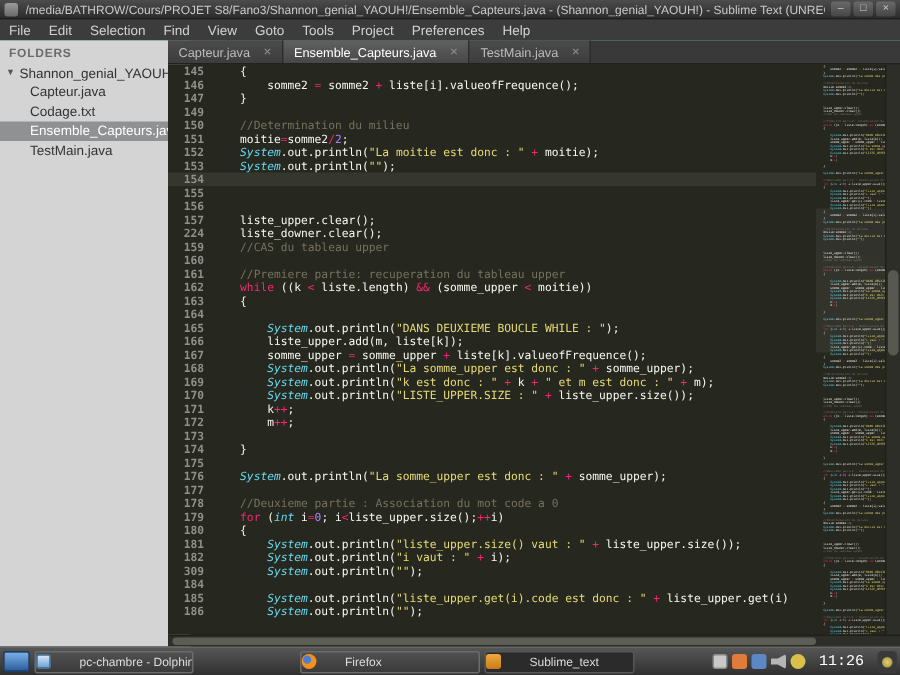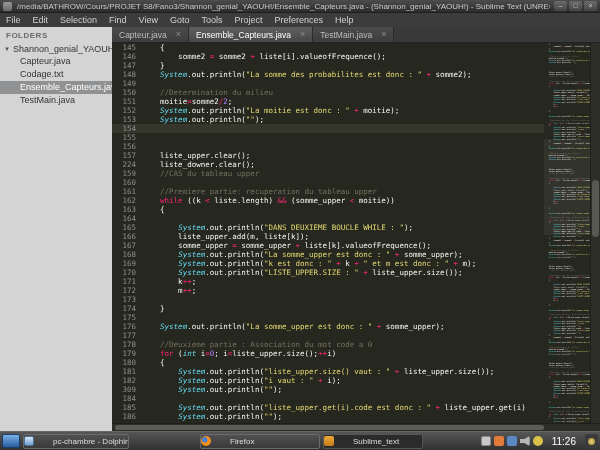--- a/index.html
+++ b/index.html
@@ -38,21 +38,21 @@
        font-size:8.5px;color:#bdbdbd;white-space:nowrap;}
   .tab.active{background:linear-gradient(#606060,#474747);color:#fff;}
   .tab .close{margin-left:9px;font-size:9px;color:#8f8f8f;line-height:9px;}
 
   
   .editor{position:absolute;top:43px;left:112px;right:0;bottom:27px;background:var(--editor-bg,#26271f);overflow:hidden;}
   .code{position:absolute;left:0;top:0;right:56px;bottom:0;overflow:hidden;
         font-family:"DejaVu Sans Mono",monospace;font-size:7.5px;line-height:9px;}
   .cl{display:flex;height:9px;}
   .cl.cur{background:var(--current-line,#35362c);}
-  .ln{width:24px;text-align:right;padding-right:6px;color:var(--gutter,#8f908a);flex:none;}
+  .ln{width:24px;text-align:right;padding-right:6px;color:var(--gutter,#8f908a);flex:none;font-weight:bold;}
   .ct{white-space:pre;}
   .tok-w{color:var(--text,#f8f8f2);}
   .tok-k{color:var(--keyword,#f92672);}
   .tok-s{color:var(--string,#e6db74);}
   .tok-c{color:var(--comment,#75715e);}
   .tok-n{color:var(--number,#ae81ff);}
   .tok-t{color:var(--type,#66d9ef);font-style:italic;}
 
   
   .minimap{position:absolute;top:0;right:10px;width:46px;bottom:0;overflow:hidden;opacity:.95;}
@@ -85,21 +85,21 @@
   .dolphin-icon{background:linear-gradient(#d9e9f8,#6fa0d0);border:1px solid #4a7296;box-sizing:border-box;}
   .firefox-icon{border-radius:50%;background:radial-gradient(circle at 38% 38%,#4a7fd4 0 28%,#f4901e 34% 72%,#b65e14 100%);}
   .sublime-icon{background:linear-gradient(#f0a93c,#c87c18);}
   .tray{margin-left:auto;display:flex;align-items:center;gap:3px;}
   .tray-ic{width:10px;height:10px;border-radius:2px;}
   .klipper-icon{background:#c9c9c9;border:1px solid #8a8a8a;box-sizing:border-box;}
   .device-notifier-icon{background:#e07b39;}
   .network-icon{background:#5b87c5;}
   .volume-icon{background:#b5b5b5;clip-path:polygon(0 30%,45% 30%,100% 0,100% 100%,45% 70%,0 70%);}
   .messages-icon{background:#d8c04a;border-radius:50%;}
-  .clock{font-size:10px;color:var(--taskbar-clock,#fff);margin:16px 6px;white-space:nowrap;}
+  .clock{font-size:10px;color:var(--taskbar-clock,#fff);margin:16px 6px;white-space:nowrap;font-family:Liberation Mono, monospace;}
   .cashew{width:13px;height:15px;background:#3a3a3a;border-radius:3px;flex:none;position:relative;}
   .cashew:after{content:"";position:absolute;left:3px;top:4px;width:7px;height:7px;border-radius:50%;
                 background:radial-gradient(#e8d27a,#9a8430);}
 </style>
 </head>
 <body>
 
 <div id="screen">
 
   <div class="titlebar">
@@ -162,24 +162,20 @@
         </div>
         <div class="cl">
           <span class="ln">146</span>
           <span class="ct"><span class="tok-w">        somme2 </span><span class="tok-k">=</span><span class="tok-w"> somme2 </span><span class="tok-k">+</span><span class="tok-w"> liste[i].valueofFrequence();</span></span>
         </div>
         <div class="cl">
           <span class="ln">147</span>
           <span class="ct"><span class="tok-w">    }</span></span>
         </div>
         <div class="cl">
-          <span class="ln">148</span>
-          <span class="ct"><span class="tok-w">    </span><span class="tok-t">System</span><span class="tok-w">.out.println(</span><span class="tok-s">"La somme des probabilites est donc : "</span><span class="tok-k"> + </span><span class="tok-w">somme2);</span></span>
-        </div>
-        <div class="cl">
           <span class="ln">149</span>
           <span class="ct"></span>
         </div>
         <div class="cl">
           <span class="ln">150</span>
           <span class="ct"><span class="tok-w">    </span><span class="tok-c">//Determination du milieu</span></span>
         </div>
         <div class="cl">
           <span class="ln">151</span>
           <span class="ct"><span class="tok-w">    moitie</span><span class="tok-k">=</span><span class="tok-w">somme2</span><span class="tok-k">/</span><span class="tok-n">2</span><span class="tok-w">;</span></span>

